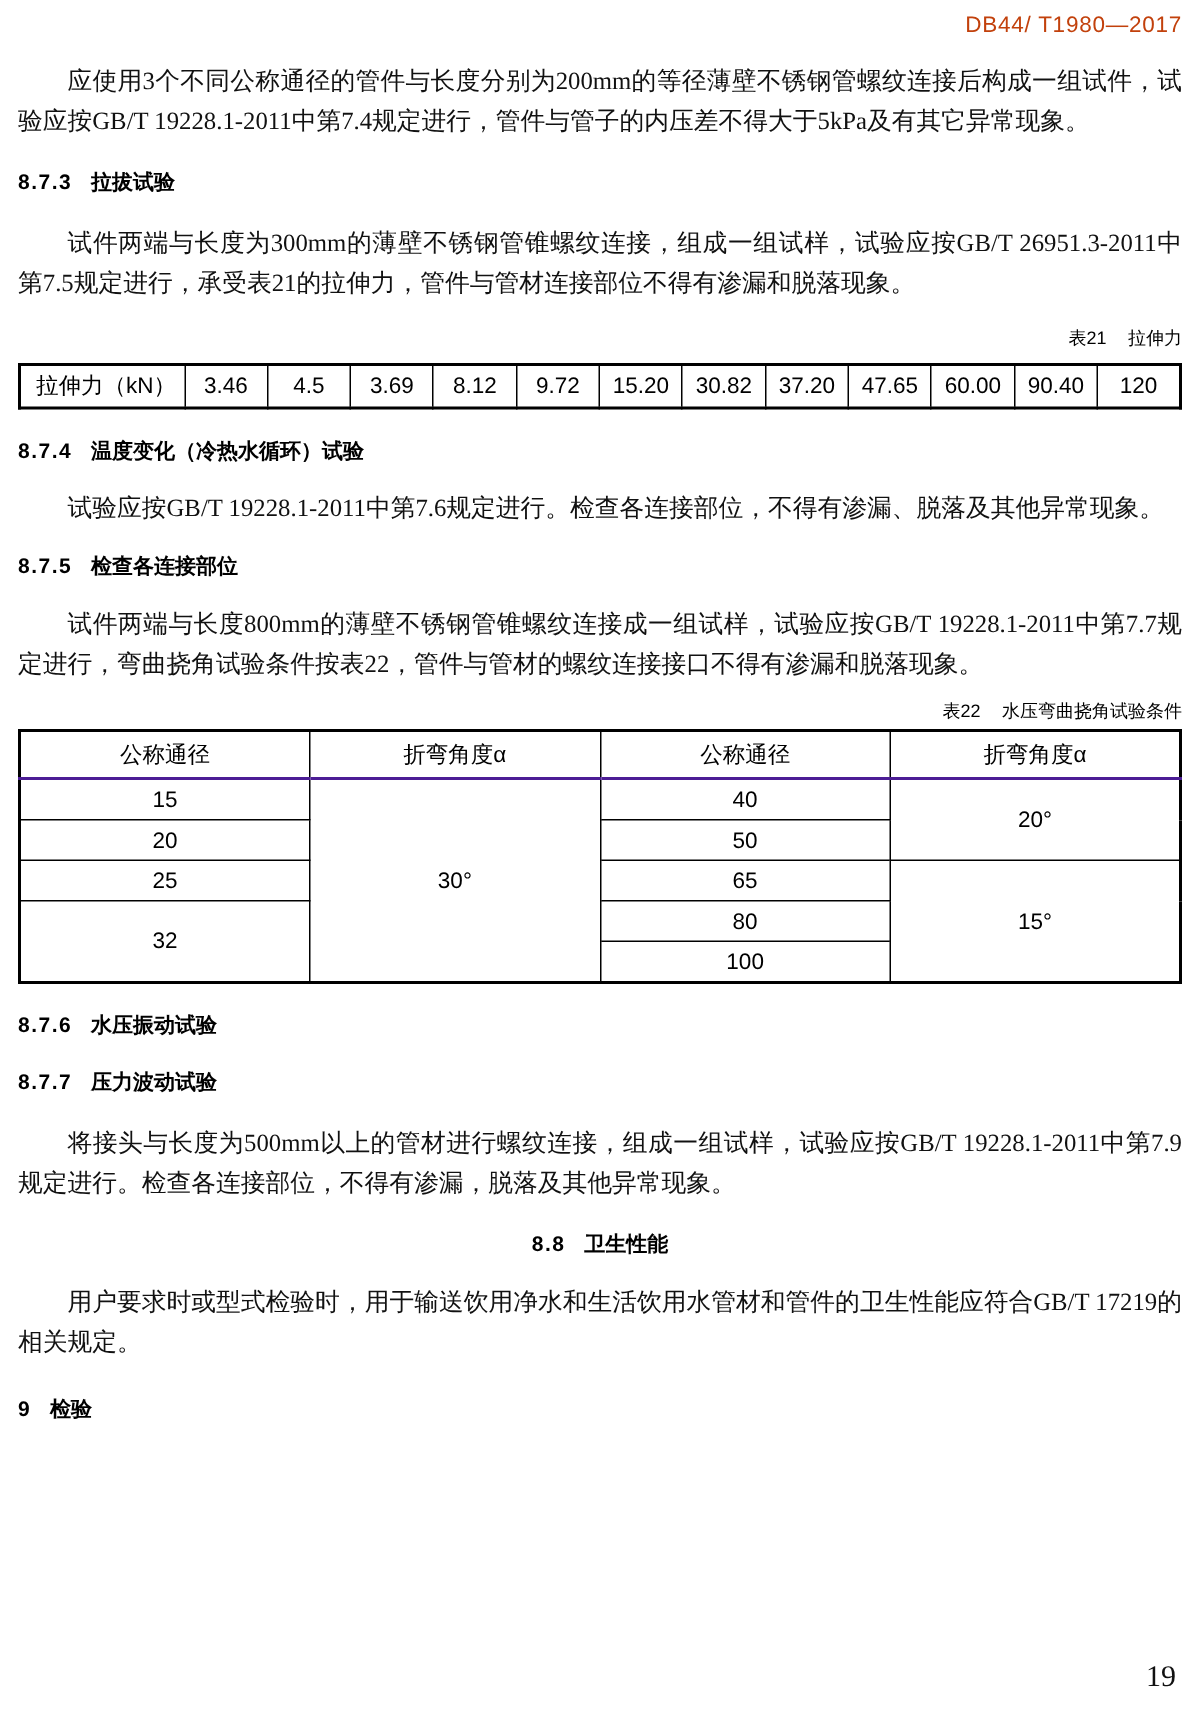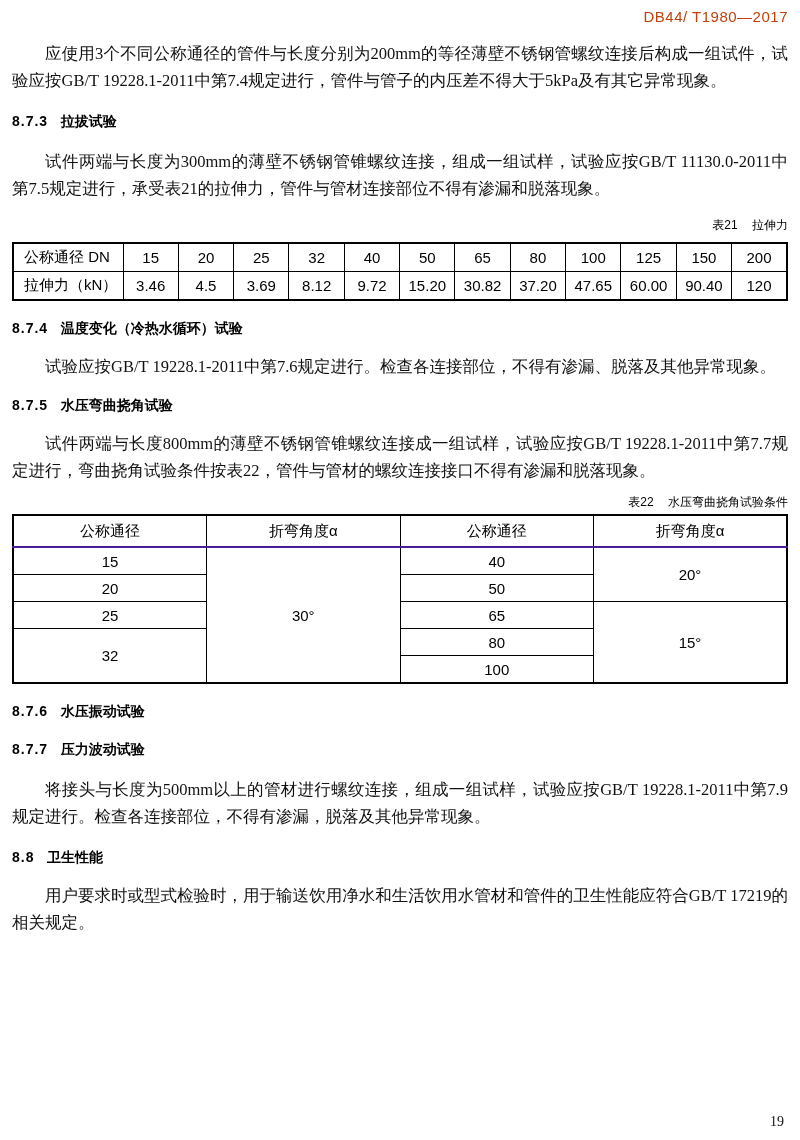--- a/index.html
+++ b/index.html
@@ -56,21 +56,21 @@
     font-size: 14px;
     line-height: 22px;
     color: #000;
   }
   h3.sec .num { display: inline-block; margin-right: 0.9em; letter-spacing: 1px; }
   h3.h-s873 { margin-top: 16px; }
   h3.h-s874 { margin-top: 16px; }
   h3.h-s875 { margin-top: 14px; }
   h3.h-s876 { margin-top: 16px; }
   h3.h-s877 { margin-top: 16px; }
-  h3.h-s88  { margin-top: 16px; }
+  h3.h-s88  { margin-top: 16px; text-align: center; }
   h3.h-s9   { margin-top: 20px; }
 
   
   .tbl-caption {
     text-align: right;
     font-family: "Liberation Sans", "DejaVu Sans", sans-serif;
     font-weight: 400;
     font-size: 12px;
     color: #000;
   }
@@ -107,38 +107,38 @@
 
   table.t22 th { height: 30px; border-bottom: 2px solid #4c1d95; }
   table.t22 td { height: 26px; }
   table.t22 col { width: 25%; }
 
   
   .page-number {
     position: absolute;
     right: 16px;
     bottom: 10px;
-    font-size: 14px;
+    font-size: 20px;
     font-family: "Liberation Serif", "DejaVu Serif", serif;
     color: #111;
   }
 </style>
 </head>
 <body>
 
 <div class="page">
 
   <div class="doc-header">DB44/ T1980—2017</div>
 
   <p class="body p-intro">应使用3个不同公称通径的管件与长度分别为200mm的等径薄壁不锈钢管螺纹连接后构成一组试件，试验应按GB/T 19228.1-2011中第7.4规定进行，管件与管子的内压差不得大于5kPa及有其它异常现象。</p>
 
   <h3 class="sec h-s873">
     <span class="num">8.7.3</span><span>拉拔试验</span>
   </h3>
-  <p class="body p-s873">试件两端与长度为300mm的薄壁不锈钢管锥螺纹连接，组成一组试样，试验应按GB/T 11130.0-2011中第7.5规定进行，承受表21的拉伸力，管件与管材连接部位不得有渗漏和脱落现象。</p>
+  <p class="body p-s873">试件两端与长度为300mm的薄壁不锈钢管锥螺纹连接，组成一组试样，试验应按GB/T 26951.3-2011中第7.5规定进行，承受表21的拉伸力，管件与管材连接部位不得有渗漏和脱落现象。</p>
 
   <div class="tbl-caption cap21">
     <span class="cap-label">表21</span><span>拉伸力</span>
   </div>
 
   <table class="tbl t21">
     <colgroup>
       <col class="c-label">
       <col>
         <col>
@@ -147,35 +147,20 @@
         <col>
         <col>
         <col>
         <col>
         <col>
         <col>
         <col>
         <col>
     </colgroup>
     <tbody>
-      <tr>
-        <td class="lbl">公称通径 DN</td>
-        <td>15</td>
-        <td>20</td>
-        <td>25</td>
-        <td>32</td>
-        <td>40</td>
-        <td>50</td>
-        <td>65</td>
-        <td>80</td>
-        <td>100</td>
-        <td>125</td>
-        <td>150</td>
-        <td>200</td>
-      </tr>
       <tr>
         <td class="lbl">拉伸力（kN）</td>
         <td>3.46</td>
         <td>4.5</td>
         <td>3.69</td>
         <td>8.12</td>
         <td>9.72</td>
         <td>15.20</td>
         <td>30.82</td>
         <td>37.20</td>
@@ -186,21 +171,21 @@
       </tr>
     </tbody>
   </table>
 
   <h3 class="sec h-s874">
     <span class="num">8.7.4</span><span>温度变化（冷热水循环）试验</span>
   </h3>
   <p class="body p-s874">试验应按GB/T 19228.1-2011中第7.6规定进行。检查各连接部位，不得有渗漏、脱落及其他异常现象。</p>
 
   <h3 class="sec h-s875">
-    <span class="num">8.7.5</span><span>水压弯曲挠角试验</span>
+    <span class="num">8.7.5</span><span>检查各连接部位</span>
   </h3>
   <p class="body p-s875">试件两端与长度800mm的薄壁不锈钢管锥螺纹连接成一组试样，试验应按GB/T 19228.1-2011中第7.7规定进行，弯曲挠角试验条件按表22，管件与管材的螺纹连接接口不得有渗漏和脱落现象。</p>
 
   <div class="tbl-caption cap22">
     <span class="cap-label">表22</span><span>水压弯曲挠角试验条件</span>
   </div>
 
   <table class="tbl t22">
     <colgroup>
         <col>
@@ -247,16 +232,19 @@
   <h3 class="sec h-s877">
     <span class="num">8.7.7</span><span>压力波动试验</span>
   </h3>
   <p class="body p-s877">将接头与长度为500mm以上的管材进行螺纹连接，组成一组试样，试验应按GB/T 19228.1-2011中第7.9规定进行。检查各连接部位，不得有渗漏，脱落及其他异常现象。</p>
 
   <h3 class="sec h-s88">
     <span class="num">8.8</span><span>卫生性能</span>
   </h3>
   <p class="body p-s88">用户要求时或型式检验时，用于输送饮用净水和生活饮用水管材和管件的卫生性能应符合GB/T 17219的相关规定。</p>
 
+  <h3 class="sec h-s9">
+    <span class="num">9</span><span>检验</span>
+  </h3>
 
   <div class="page-number">19</div>
 
 </div>
 
 </body></html>

